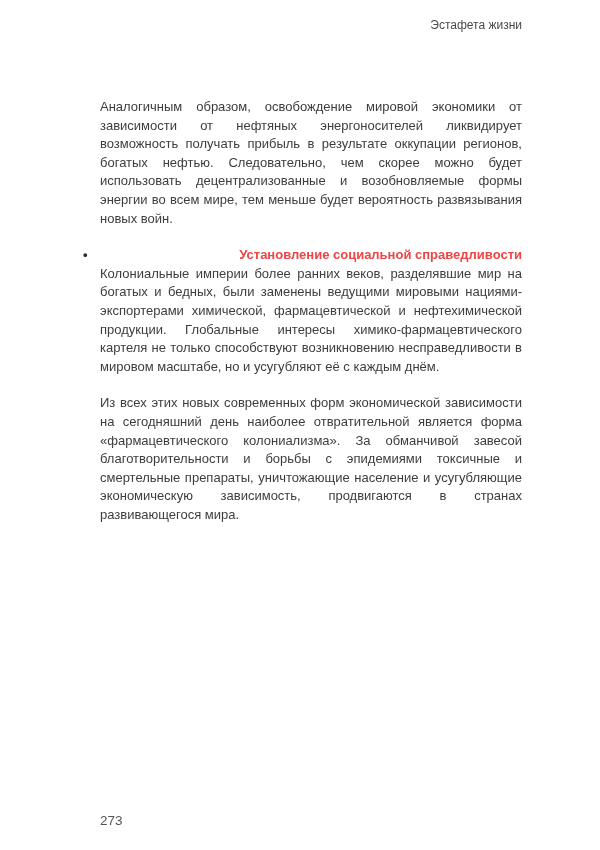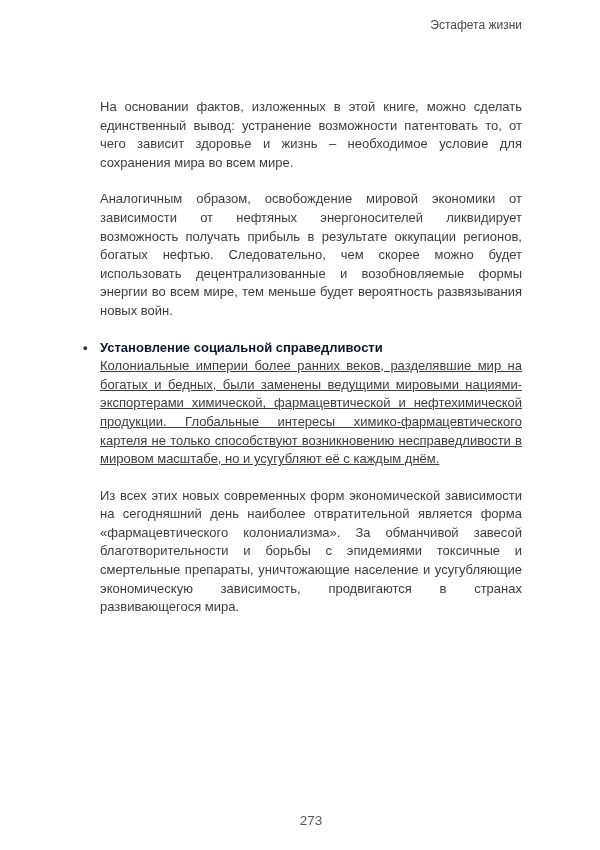--- a/index.html
+++ b/index.html
@@ -46,48 +46,45 @@
   .bullet-marker {
     position: absolute;
     left: -17px;
     top: 0;
     font-size: 13px;
     color: #2e2e2e;
     font-weight: bold;
   }
   .bullet-heading {
     font-weight: bold;
-    color: #0f172a;
-    text-align: left;
+    color: #ef4444;
+    text-align: right;
     margin: 0;
   }
   .bullet-body {
     margin: 0;
-    text-decoration: underline;
   }
   .page-number {
     position: absolute;
     bottom: 22px;
     left: 100px;
     right: 78px;
-    text-align: center;
     font-size: 13.5px;
     color: #555555;
   }
 </style>
 </head>
 <body>
 
 <div class="page">
 
   <div class="running-header">Эстафета жизни</div>
 
   <div class="text-block">
 
-    <p>На основании фактов, изложенных в этой книге, можно сделать единственный вывод: устранение возможности патентовать то, от чего зависит здоровье и жизнь – необходимое условие для сохранения мира во всем мире.</p>
 
     <p>Аналогичным образом, освобождение мировой экономики от зависимости от нефтяных энергоносителей ликвидирует возможность получать прибыль в результате оккупации регионов, богатых нефтью. Следовательно, чем скорее можно будет использовать децентрализованные и возобновляемые формы энергии во всем мире, тем меньше будет вероятность развязывания новых войн.</p>
 
     <div class="bullet-item">
       <span class="bullet-marker">•</span>
       <div class="bullet-heading">Установление социальной справедливости</div>
       <p class="bullet-body">Колониальные империи более ранних веков, разделявшие мир на богатых и бедных, были заменены ведущими мировыми нациями-экспортерами химической, фармацевтической и нефтехимической продукции. Глобальные интересы химико-фармацевтического картеля не только способствуют возникновению несправедливости в мировом масштабе, но и усугубляют её с каждым днём.</p>
     </div>
 
     <p>Из всех этих новых современных форм экономической зависимости на сегодняшний день наиболее отвратительной является форма «фармацевтического колониализма». За обманчивой завесой благотворительности и борьбы с эпидемиями токсичные и смертельные препараты, уничтожающие население и усугубляющие экономическую зависимость, продвигаются в странах развивающегося мира.</p>

